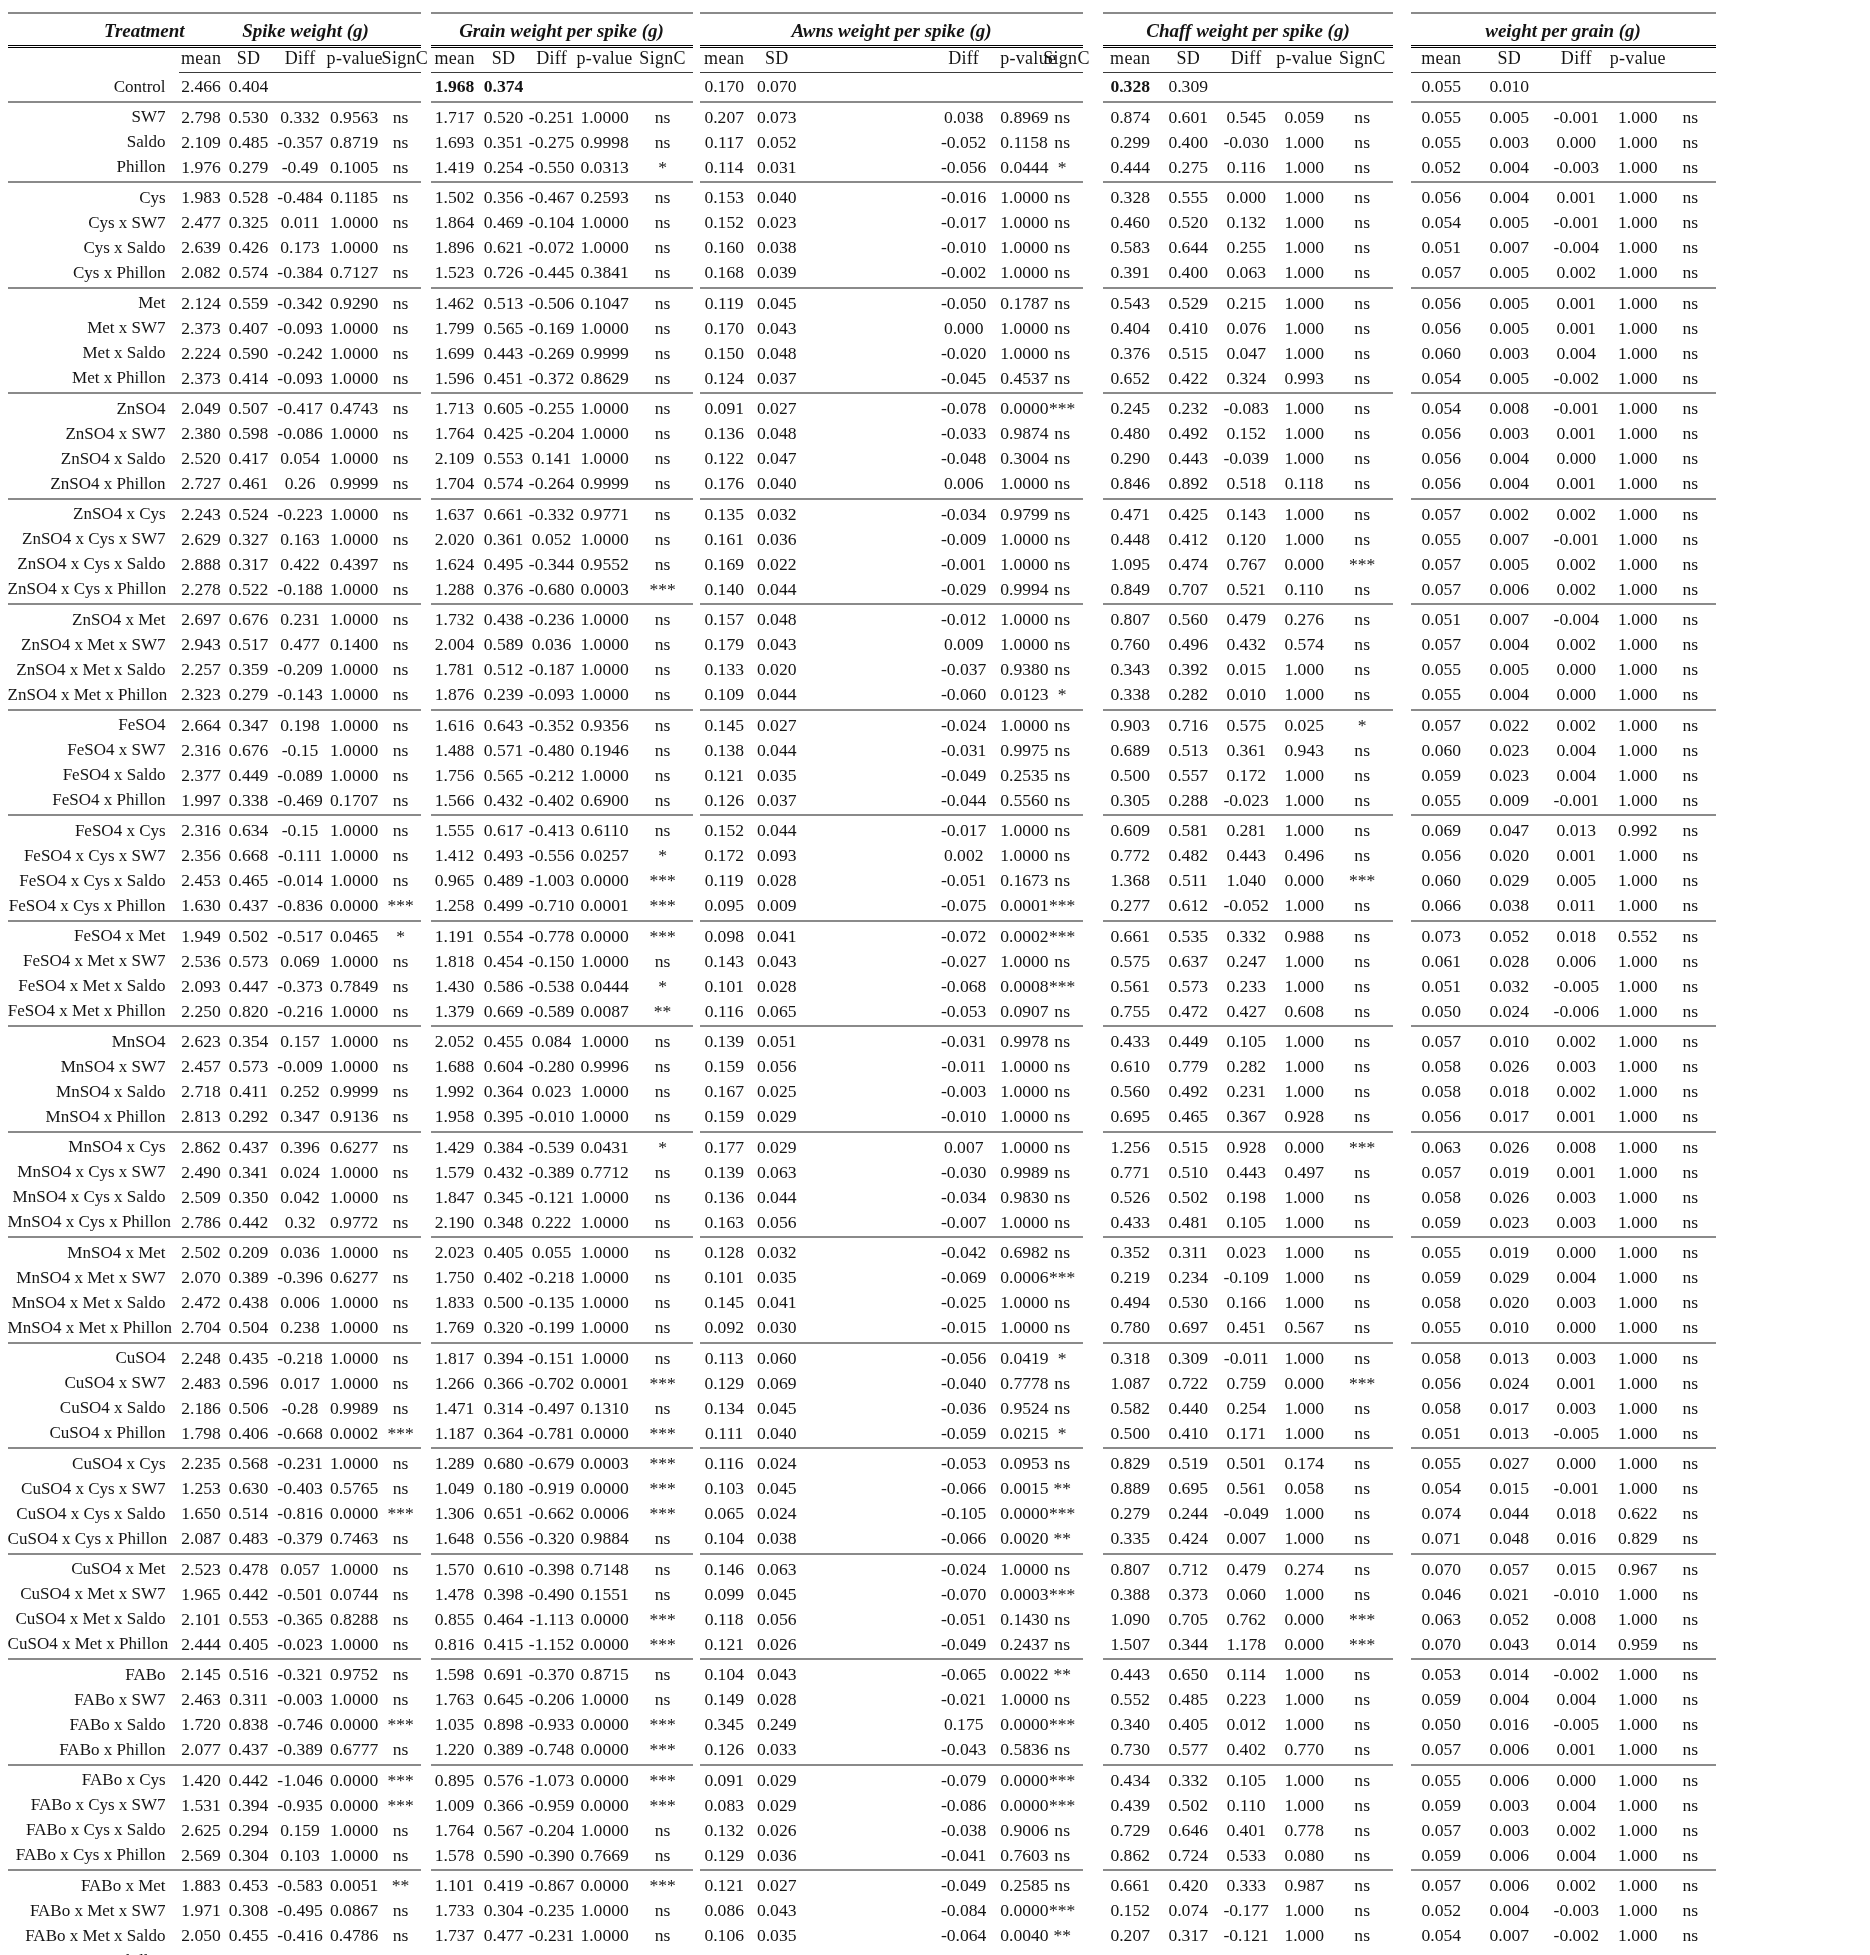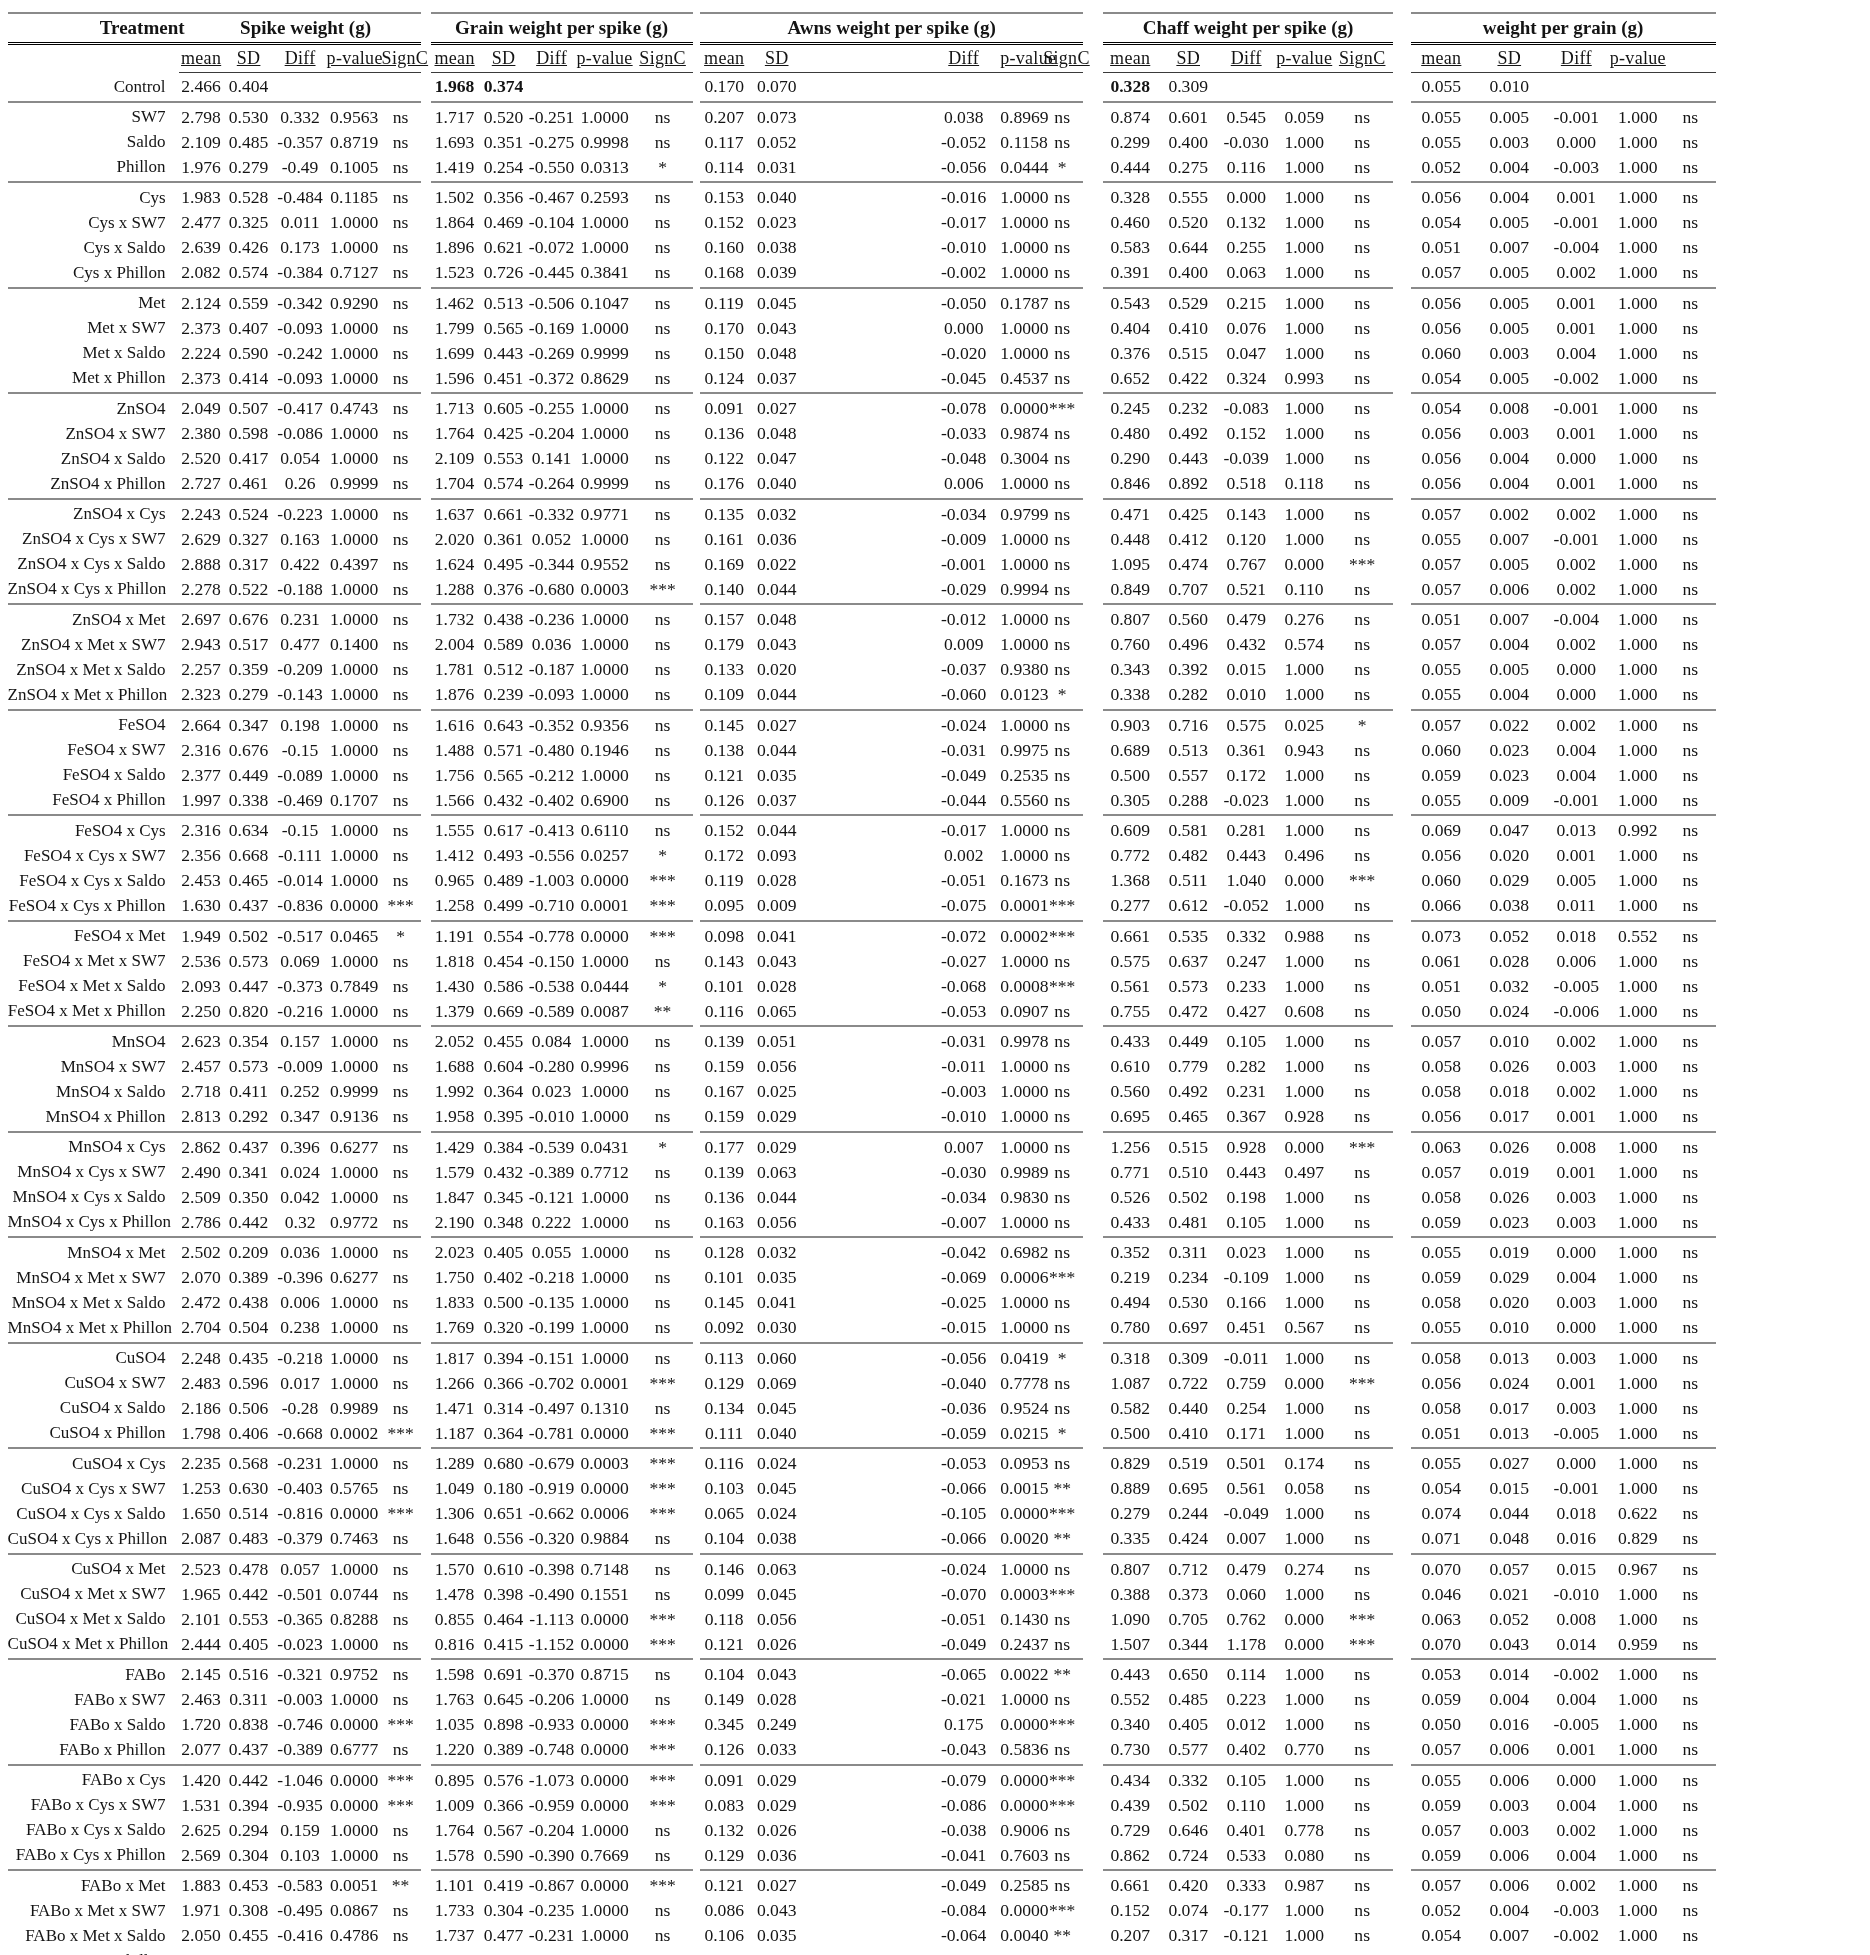--- a/index.html
+++ b/index.html
@@ -10,21 +10,21 @@
   
   .rrow{display:flex;}
   .rseg{height:0;}
   .rrow.gray .rseg{border-top:2.5px double #8a8a8a;}
   .rrow.thin .rseg{border-top:1.5px solid #3a3a3a;}
   .rrow.top{margin-bottom:3px;}
   .rrow.gray{margin:1.5px 0 2px 0;}
   .rrow.thin{margin:0.5px 0 1.5px 0;}
 
   
-  .ghead{display:flex;align-items:flex-end;height:29px;}
+  .ghead{display:flex;align-items:flex-start;height:29px;font-style:italic;}
   .gh-seg{border-bottom:3.5px double #000;display:flex;align-items:center;justify-content:center;height:29px;}
   .gh-seg1{width:413px;}
   .gh-seg2{width:262px;margin-left:10px;}
   .gh-seg3{width:383px;margin-left:7.6px;}
   .gh-seg4{width:290px;margin-left:20px;}
   .gh-seg5{width:305px;margin-left:17.6px;}
   .gh-treat{width:177px;text-align:right;font-weight:bold;font-size:19px;padding-right:6px;}
   .gh-label{flex:1;text-align:center;font-weight:bold;font-size:19px;white-space:nowrap;}
 
   
@@ -36,21 +36,21 @@
                              50px 55px 123px 73px 43px 38px    
                              20px
                              58px 58px 58px 58px 58px        
                              17.6px
                              65px 71px 63px 60px 45px;        
   }
   .cell{text-align:center;white-space:nowrap;}
   .c-treat{text-align:right;padding-right:13px;font-size:17px;}
   .b{font-weight:bold;}
   .subhead{height:26px;font-size:18px;}
-  .subhead .cell{letter-spacing:0.3px;text-decoration:underline;}
+  .subhead .cell{letter-spacing:0.3px;}
 </style>
 </head>
 <body>
 
 <div class="tbl">
   <div id="rule-top">
       <div class="rrow gray top">
         <div class="rseg" style="width: 413px;"></div>
         <div class="rseg" style="width: 262px; margin-left: 10px;"></div>
         <div class="rseg" style="width: 383px; margin-left: 7.6px;"></div>

